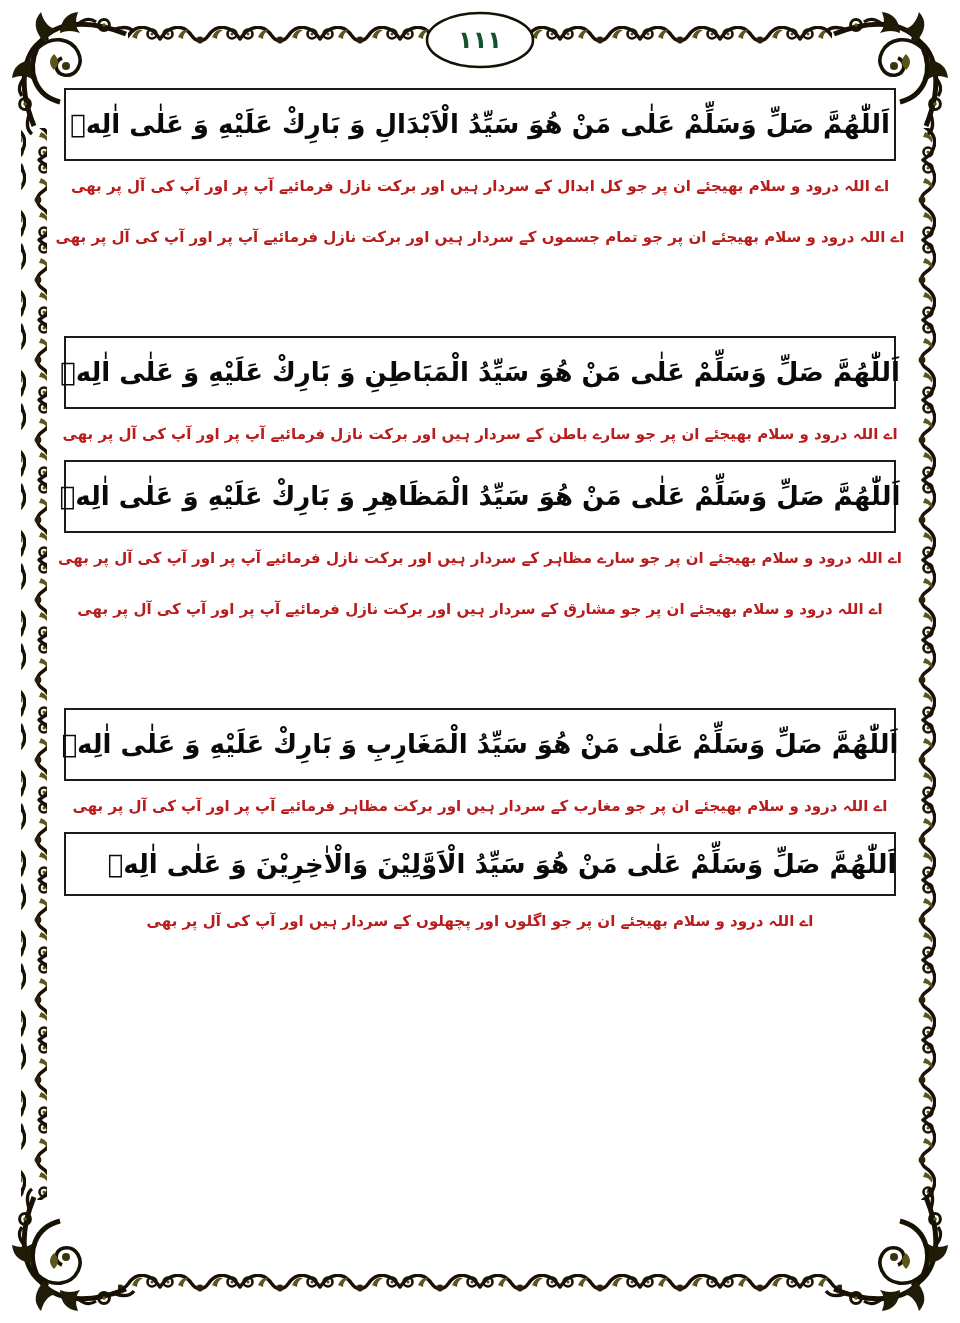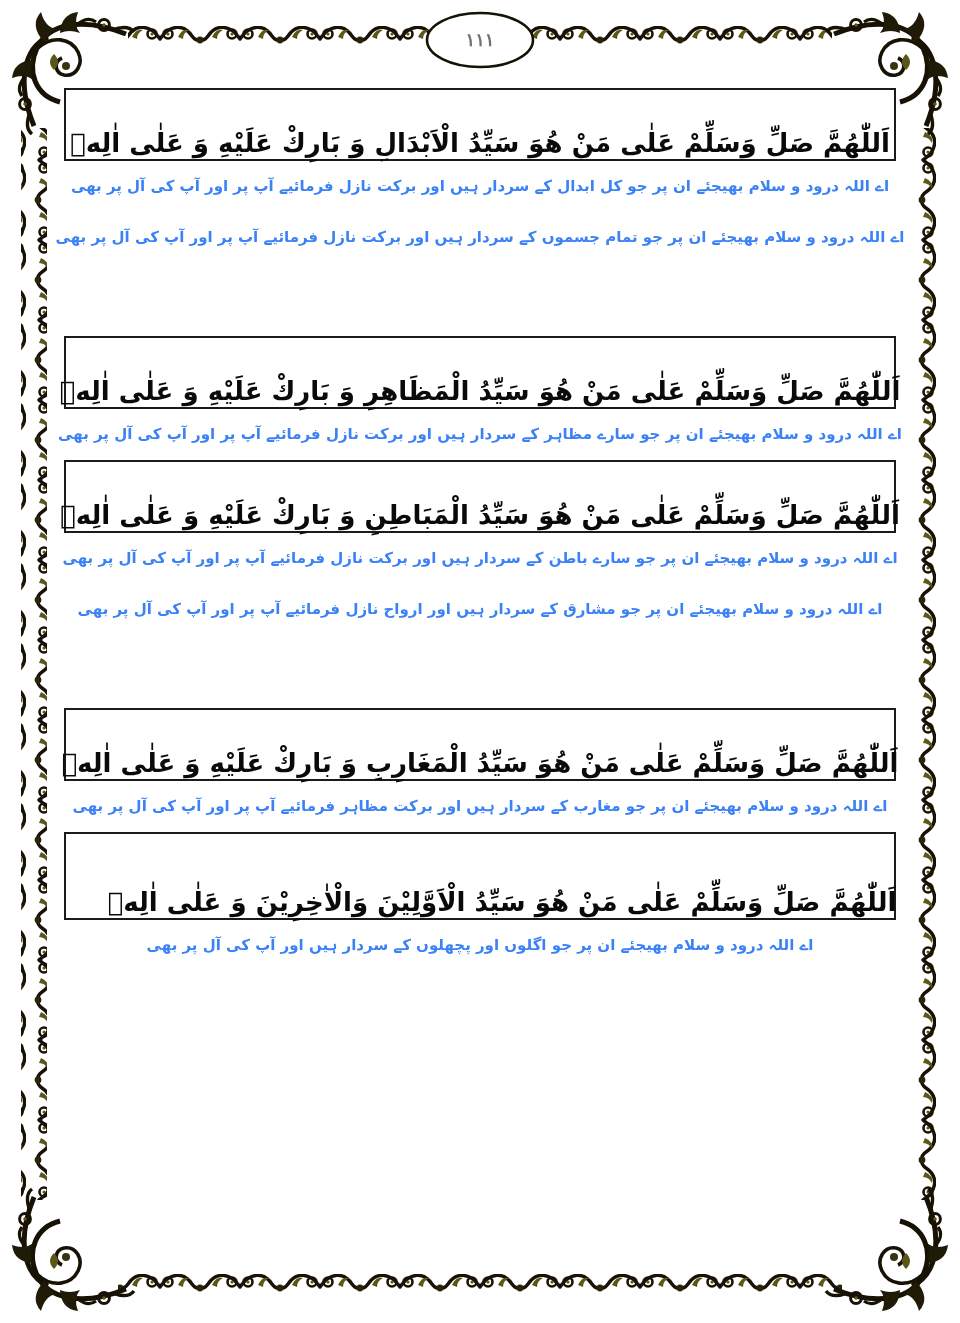--- a/index.html
+++ b/index.html
@@ -4,37 +4,37 @@
 <style>
   html,body{margin:0;padding:0;}
   body{
     width:960px;height:1323px;position:relative;background:#ffffff;overflow:hidden;
     font-family:"DejaVu Sans","Liberation Sans",sans-serif;
   }
   *{box-sizing:border-box;}
   .border-svg{position:absolute;inset:0;z-index:1;pointer-events:none;}
   .page-number{
     position:absolute;top:25px;left:0;right:0;z-index:3;text-align:center;
-    font-size:18px;font-weight:bold;color:#737373;letter-spacing:1px;line-height:30px;font-family:Liberation Serif, serif;
+    font-size:24px;font-weight:bold;color:#14532d;letter-spacing:1px;line-height:30px;
   }
   .content{position:absolute;left:64px;top:88px;width:832px;z-index:2;}
   .section{height:124px;}
   .arabic-box{
     height:73px;border:2px solid #1b1b1b;background:#ffffff;
-    display:flex;align-items:flex-end;justify-content:center;
+    display:flex;align-items:center;justify-content:center;
   }
   .arabic{
     font-size:26px;font-weight:bold;color:#0a0a0a;direction:rtl;unicode-bidi:embed;
     white-space:nowrap;line-height:1.25;
   }
   .urdu-line{
     height:49px;display:flex;align-items:center;justify-content:center;
-    font-size:15px;font-weight:bold;color:#3b82f6;direction:rtl;white-space:nowrap;
+    font-size:15px;font-weight:bold;color:#b91c1c;direction:rtl;white-space:nowrap;
   }
-  .section.last .arabic-box{height:88px;padding-left:44px;}
+  .section.last .arabic-box{height:64px;padding-left:44px;}
 </style>
 </head>
 <body>
 
 <svg class="border-svg" width="960" height="1323" viewBox="0 0 960 1323" xmlns="http://www.w3.org/2000/svg">
   <defs>
     <g id="scroll">
       <path d="M0,13 C10,-2 24,-2 32,10 C36,16 44,16 48,10 C56,-2 70,-2 80,13" fill="none" stroke="#181204" stroke-width="3.4" stroke-linecap="round"></path>
       <circle cx="8" cy="8" r="4.5" fill="none" stroke="#181204" stroke-width="2.6"></circle>
       <circle cx="40" cy="14" r="3.4" fill="#2a2408"></circle>
@@ -107,34 +107,34 @@
   </div>
 
 
 
   <div class="section">
     <div class="urdu-line">اے اللہ درود و سلام بھیجئے ان پر جو تمام جسموں کے سردار ہیں اور برکت نازل فرمائیے آپ پر اور آپ کی آل پر بھی</div>
   </div>
 
   <div class="section">
     <div class="arabic-box">
+      <span class="arabic">اَللّٰهُمَّ صَلِّ وَسَلِّمْ عَلٰى مَنْ هُوَ سَيِّدُ الْمَبَاطِنِ وَ بَارِكْ عَلَيْهِ وَ عَلٰى اٰلِهٖ</span>
+    </div>
+    <div class="urdu-line">اے اللہ درود و سلام بھیجئے ان پر جو سارے باطن کے سردار ہیں اور برکت نازل فرمائیے آپ پر اور آپ کی آل پر بھی</div>
+  </div>
+
+  <div class="section">
+    <div class="arabic-box">
       <span class="arabic">اَللّٰهُمَّ صَلِّ وَسَلِّمْ عَلٰى مَنْ هُوَ سَيِّدُ الْمَظَاهِرِ وَ بَارِكْ عَلَيْهِ وَ عَلٰى اٰلِهٖ</span>
     </div>
     <div class="urdu-line">اے اللہ درود و سلام بھیجئے ان پر جو سارے مظاہر کے سردار ہیں اور برکت نازل فرمائیے آپ پر اور آپ کی آل پر بھی</div>
   </div>
 
   <div class="section">
-    <div class="arabic-box">
-      <span class="arabic">اَللّٰهُمَّ صَلِّ وَسَلِّمْ عَلٰى مَنْ هُوَ سَيِّدُ الْمَبَاطِنِ وَ بَارِكْ عَلَيْهِ وَ عَلٰى اٰلِهٖ</span>
-    </div>
-    <div class="urdu-line">اے اللہ درود و سلام بھیجئے ان پر جو سارے باطن کے سردار ہیں اور برکت نازل فرمائیے آپ پر اور آپ کی آل پر بھی</div>
-  </div>
-
-  <div class="section">
-    <div class="urdu-line">اے اللہ درود و سلام بھیجئے ان پر جو مشارق کے سردار ہیں اور ارواح نازل فرمائیے آپ پر اور آپ کی آل پر بھی</div>
+    <div class="urdu-line">اے اللہ درود و سلام بھیجئے ان پر جو مشارق کے سردار ہیں اور برکت نازل فرمائیے آپ پر اور آپ کی آل پر بھی</div>
   </div>
 
   <div class="section">
     <div class="arabic-box">
       <span class="arabic">اَللّٰهُمَّ صَلِّ وَسَلِّمْ عَلٰى مَنْ هُوَ سَيِّدُ الْمَغَارِبِ وَ بَارِكْ عَلَيْهِ وَ عَلٰى اٰلِهٖ</span>
     </div>
     <div class="urdu-line">اے اللہ درود و سلام بھیجئے ان پر جو مغارب کے سردار ہیں اور برکت مظاہر فرمائیے آپ پر اور آپ کی آل پر بھی</div>
   </div>
 
   <div class="section last">

